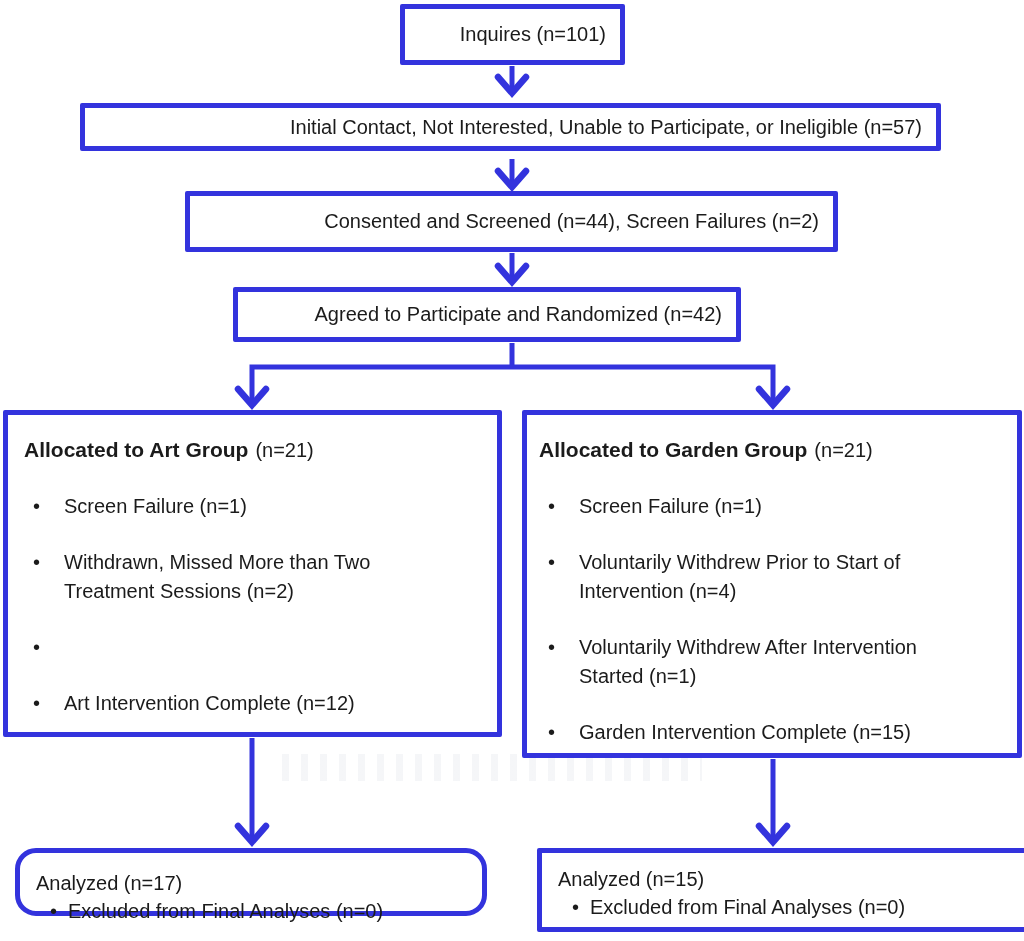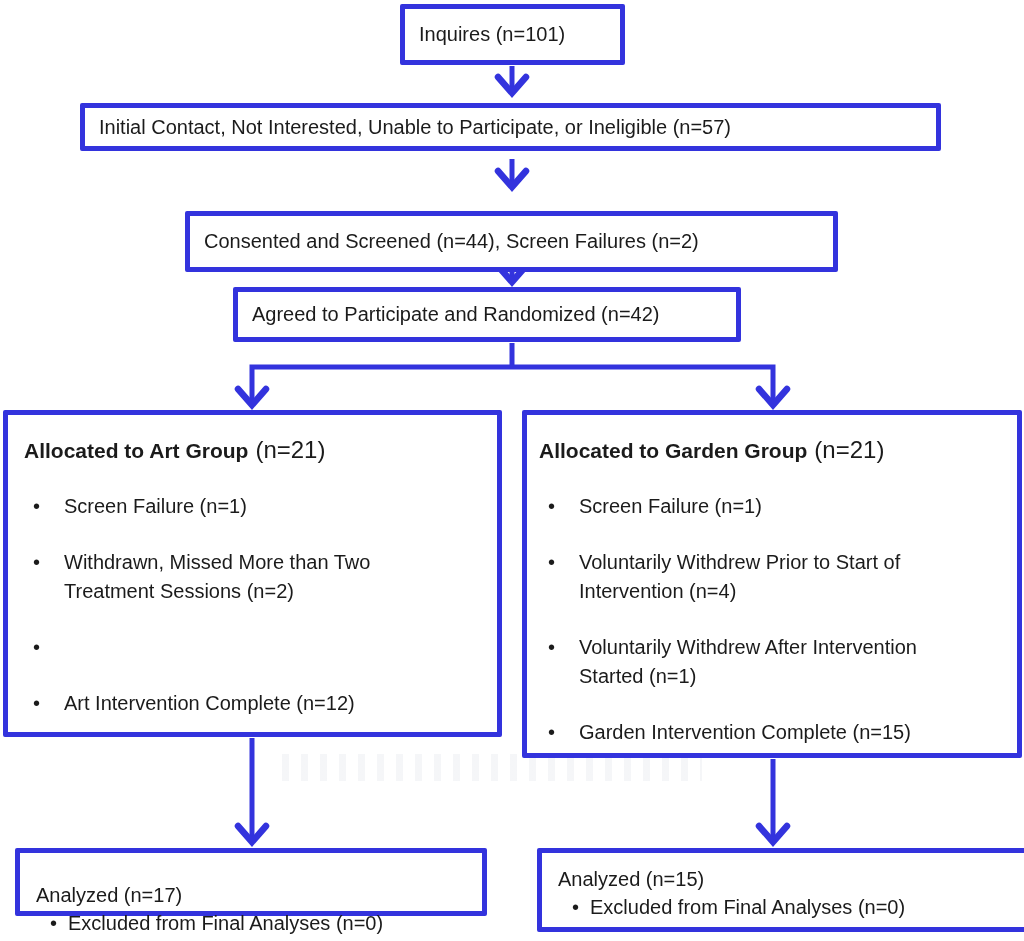--- a/index.html
+++ b/index.html
@@ -22,37 +22,37 @@
   .node {
     position: absolute;
     background: #fff;
     border: 5px solid var(--blue);
     border-radius: 2px;
     font-size: 20px;
     line-height: 29px;
     color: var(--ink);
   }
   .center-node {
-    display: flex; align-items: center; justify-content: flex-start;
+    display: flex; align-items: center; justify-content: flex-end;
     text-align: center; padding: 4px 14px;
   }
 
   #box-inquires        { left: 400px; top: 4px;   width: 225px; height: 61px; }
   #box-initial-contact { left: 80px;  top: 97px;  width: 861px; height: 48px; margin-top: 6px; }
-  #box-consented       { left: 185px; top: 191px; width: 653px; height: 61px; margin-top: 20px; }
+  #box-consented       { left: 185px; top: 191px; width: 653px; height: 61px; }
   #box-randomized      { left: 233px; top: 287px; width: 508px; height: 55px; }
 
   #box-art-group    { left: 3px;   top: 410px; width: 499px; height: 327px; padding: 20px 16px; }
   #box-garden-group { left: 522px; top: 410px; width: 500px; height: 348px; padding: 20px 12px; }
 
-  #box-analyzed-art    { left: 15px;  top: 848px; width: 472px; height: 68px; padding: 28px 16px; line-height: 28px; }
+  #box-analyzed-art    { left: 15px;  top: 848px; width: 472px; height: 68px; padding: 16px 16px; line-height: 28px; border-radius: 21px; }
   #box-analyzed-garden { left: 537px; top: 848px; width: 492px; height: 84px; padding: 12px 16px; line-height: 28px; }
 
   .group-title { font-weight: 700; font-size: 21px; }
-  .group-title .count { font-weight: 400; margin-left: 7px; font-size: 24px; }
+  .group-title .count { font-weight: 400; margin-left: 7px; font-size: 20px; }
 
   .bullet-row { display: flex; align-items: flex-start; margin-top: 27px; }
   .bullet-row .dot { flex: 0 0 40px; padding-left: 9px; }
   #box-art-group .bullet-text { max-width: 360px; }
   #box-garden-group .bullet-text { max-width: 400px; }
 
   .analyzed-bullet { display: flex; align-items: flex-start; }
   .analyzed-bullet .dot { flex: 0 0 32px; padding-left: 14px; }
 
   

